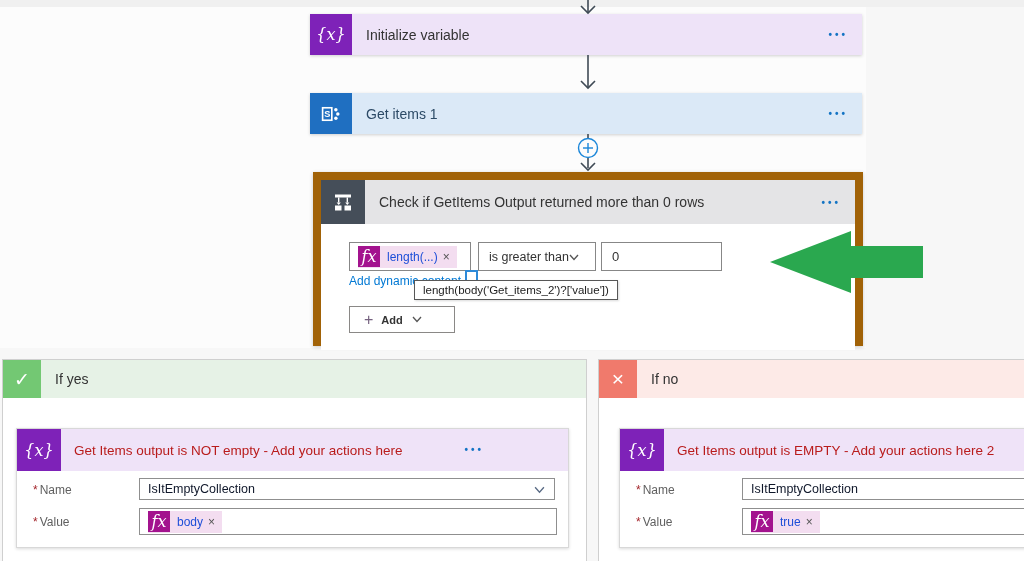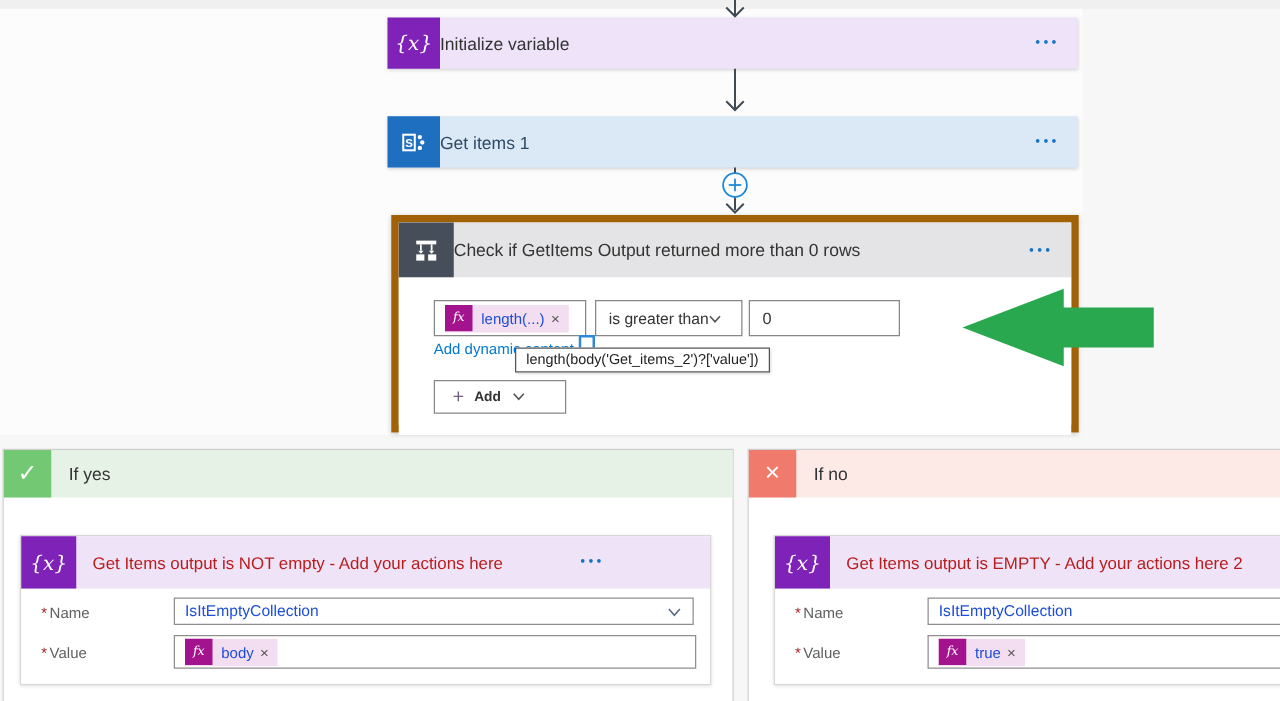--- a/index.html
+++ b/index.html
@@ -16,54 +16,54 @@
     position:absolute; left:310px; width:552px; height:41px;
     display:flex; align-items:center;
     box-shadow:0 1px 3px rgba(0,0,0,.18);
   }
   .card-icon {
     width:42px; align-self:stretch; flex:none;
     display:flex; align-items:center; justify-content:center;
     color:#fff;
   }
   .vx-glyph { font-family:"DejaVu Serif", serif; font-style:italic; font-size:16px; color:#fff; }
-  .card-title { flex:1; font-size:14px; color:#333; white-space:nowrap; overflow:hidden; }
+  .card-title { flex:1; margin-left:14px; font-size:14px; color:#333; white-space:nowrap; overflow:hidden; }
   .menu-dots { flex:none; margin-right:14px; color:#1373c4; font-size:10px; font-weight:bold; letter-spacing:3px; cursor:pointer; }
 
   #card-init { top:14px; background:#eee3f8; }
   #card-init .card-icon { background:#7e22b8; }
   #card-get { top:93px; background:#dbe9f7; }
   #card-get .card-icon { background:#1f6fc1; }
   #card-get .card-title { color:#2c4a66; }
 
   
   #condition {
     position:absolute; left:313px; top:172px; width:550px; height:174px;
-    background:#fff; border:6px solid #a16207; box-shadow:0 1px 4px rgba(0,0,0,.2);
+    background:#fff; border:8px solid #a16207; box-shadow:0 1px 4px rgba(0,0,0,.2);
   }
   #condition .cond-header { height:44px; display:flex; align-items:center; background:#e4e4e6; }
   #condition .cond-icon {
     width:44px; height:44px; flex:none; background:#454e59;
     display:flex; align-items:center; justify-content:center;
   }
   #condition .cond-body { position:relative; height:126px; background:#fff; }
 
   .cond-box {
     position:absolute; top:18px; height:29px; background:#fff;
     border:1px solid #878787; display:flex; align-items:center;
   }
   #operand-box { left:28px; width:122px; }
   #operator-box { left:157px; width:118px; padding:0 9px 0 10px; font-size:12.5px; color:#333; cursor:pointer; }
   #value-box { left:280px; width:121px; padding-left:10px; font-size:13px; color:#333; }
 
   .fx-chip { display:inline-flex; align-items:center; height:22px; background:#f3ddf0; margin-left:8px; }
   .fx-badge {
     width:22px; height:21px; background:#a3138e; color:#fff;
     display:flex; align-items:center; justify-content:center;
-    font-family:"DejaVu Serif", serif; font-style:italic; font-size:10px;
+    font-family:"DejaVu Serif", serif; font-style:italic; font-size:16px;
   }
   .fx-chip .chip-label { padding:0 5px 0 7px; font-size:12px; color:#1d4ed8; white-space:nowrap; }
   .fx-chip .chip-close { padding-right:7px; font-size:12px; color:#555; cursor:pointer; }
 
   #dyn-link { position:absolute; left:28px; top:50px; font-size:12px; color:#0078d4; cursor:pointer; white-space:nowrap; }
   #dyn-icon { position:absolute; left:144px; top:46px; width:13px; height:13px; border:2px solid #2e8ad8; background:#fff; z-index:2; }
   #expr-tooltip {
     position:absolute; left:93px; top:56px; z-index:3;
     background:#fff; border:1px solid #575757; box-shadow:1px 1px 2px rgba(0,0,0,.15);
     padding:3px 8px; font-size:11.5px; color:#222; white-space:nowrap;
@@ -107,21 +107,21 @@
   }
   .ac-title { flex:1; margin-left:13px; font-size:13.5px; color:#b91c1c; white-space:nowrap; overflow:hidden; }
   .ac-menu { position:absolute; right:84px; top:15px; color:#1373c4; font-size:10px; font-weight:bold; letter-spacing:3px; cursor:pointer; }
   .ac-body { position:relative; height:76px; background:#fff; }
 
   .field-label { position:absolute; left:16px; font-size:12px; color:#5f5f5f; white-space:nowrap; }
   .req { color:#a4262c; margin-right:2px; }
   .name-label { top:12px; } .value-label { top:44px; }
   .name-input {
     position:absolute; left:122px; top:7px; width:416px; height:22px;
-    border:1px solid #8f8f8f; background:#fff; font-size:12.5px; color:#1d4ed8;
+    border:1px solid #8f8f8f; background:#fff; font-size:12.5px; color:#0f172a;
     display:flex; align-items:center; padding-left:8px; cursor:pointer;
   }
   .name-input .chev { position:absolute; right:9px; top:7px; display:flex; }
   .value-input {
     position:absolute; left:122px; top:37px; width:418px; height:27px;
     border:1px solid #8f8f8f; background:#fff; display:flex; align-items:center;
   }
 </style>
 </head>
 <body>

